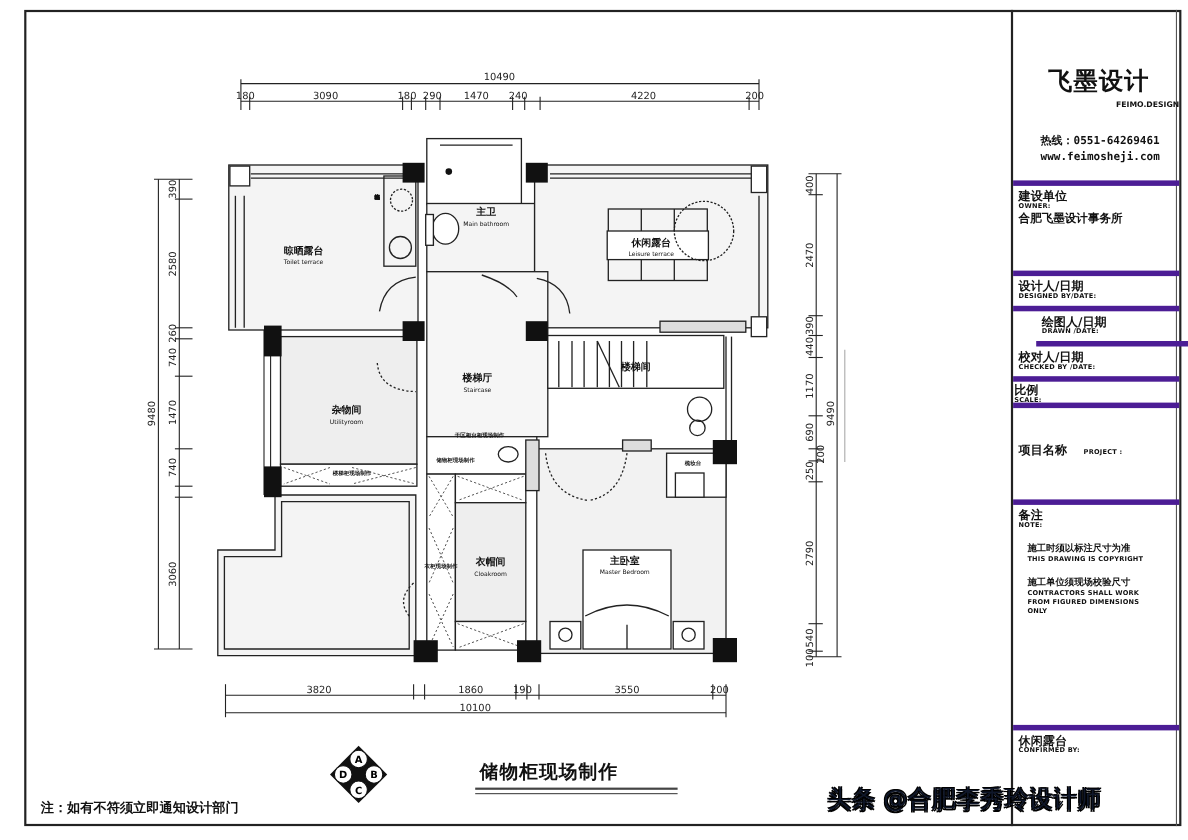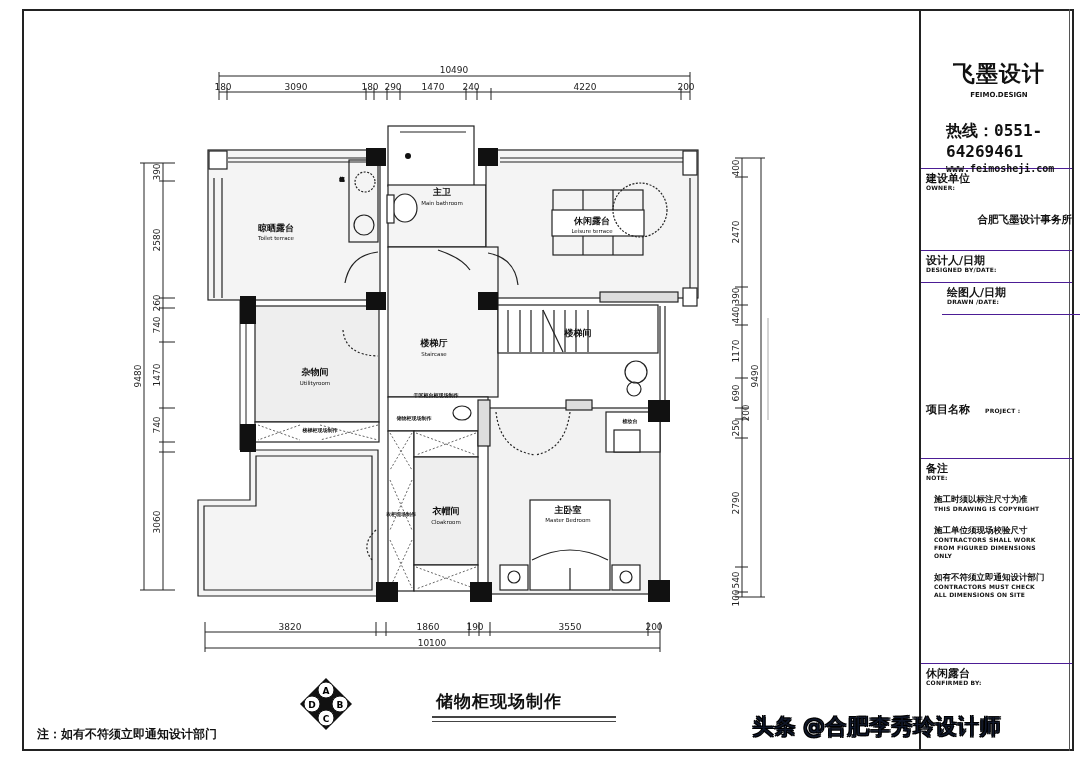--- a/index.html
+++ b/index.html
@@ -1,27 +1,27 @@
 <!DOCTYPE html>
 <html><head>
 <meta charset="utf-8">
 <style>
   html,body{margin:0;padding:0;background:#ffffff;}
   body{width:1080px;height:764px;position:relative;overflow:hidden;font-family:"DejaVu Sans",sans-serif;color:#111;}
   .sheet{position:absolute;left:22px;top:9px;width:1052px;height:742px;border:2px solid #222;box-sizing:border-box;background:#fff;}
   .tb{position:absolute;left:919px;top:9px;width:155px;height:742px;border-left:2px solid #222;box-sizing:border-box;}
   .tb-inner{position:absolute;right:4px;top:0;bottom:0;width:0;border-left:1px solid #555;}
-  .tb-sec{position:absolute;left:0;width:151px;border-bottom:1px solid #4c1d95;box-sizing:border-box;padding-left:5px;}
+  .tb-sec{position:absolute;left:0;width:151px;border-bottom:5px solid #4c1d95;box-sizing:border-box;padding-left:5px;}
   .cn{font-weight:bold;font-size:11px;line-height:11px;display:block;}
   .en{font-weight:bold;font-size:6px;line-height:8px;display:block;letter-spacing:0.2px;}
   .brand{font-size:22px;font-weight:bold;text-align:center;letter-spacing:1px;margin-top:50px;}
-  .brand-en{font-size:7px;text-align:center;font-weight:bold;margin-top:2px;}
-  .hotline{font-size:16px;font-weight:bold;margin-top:22px;padding-left:20px;font-family:"DejaVu Sans Mono",monospace;}
+  .brand-en{font-size:7px;text-align:right;font-weight:bold;margin-top:2px;}
+  .hotline{font-size:10px;font-weight:bold;margin-top:22px;padding-left:20px;font-family:"DejaVu Sans Mono",monospace;}
   .website{font-size:10px;font-weight:bold;padding-left:20px;font-family:"DejaVu Sans Mono",monospace;margin-top:2px;}
-  .owner-name{font-weight:bold;font-size:10.5px;text-align:right;margin-top:21px;}
+  .owner-name{font-weight:bold;font-size:10.5px;text-align:left;margin-top:0;}
   .note-item{padding-left:8px;margin-top:12px;}
   .note-item .cn{font-size:8.5px;}
   .note-item .en{font-size:6px;line-height:8px;}
   svg text{font-family:"DejaVu Sans",sans-serif;}
   .dim{font-size:9px;fill:#222;}
   .room-cn{font-size:9px;fill:#111;font-weight:bold;}
   .room-en{font-size:5.5px;fill:#111;}
   .tiny{font-size:5px;fill:#111;font-weight:bold;}
   .drawing-title{position:absolute;left:436px;top:690px;font-size:17px;font-weight:bold;letter-spacing:1px;}
   .title-rule{position:absolute;left:432px;top:716px;width:184px;height:3px;border-top:2px solid #444;border-bottom:1px solid #444;}
@@ -296,42 +296,45 @@
     <div class="owner-name">合肥飞墨设计事务所</div>
   </div>
   <div class="tb-sec" style="top:242px;height:32px;padding-top:4px;">
     <span class="cn">设计人/日期</span>
     <span class="en">DESIGNED BY/DATE:</span>
   </div>
   <div class="tb-sec" style="top:274px;height:32px;padding-top:4px;margin-left:21px;">
     <span class="cn">绘图人/日期</span>
     <span class="en">DRAWN /DATE:</span>
   </div>
+  <div class="tb-sec" style="top:306px;height:32px;padding-top:4px;">
+    <span class="cn">校对人/日期</span>
+    <span class="en">CHECKED BY /DATE:</span>
+  </div>
+  <div class="tb-sec" style="top:338px;height:24px;padding-top:2px;padding-left:1px;">
+    <span class="cn">比例</span>
+    <span class="en">SCALE:</span>
+  </div>
   <div class="tb-sec" style="top:386px;height:64px;padding-top:3px;">
     <span class="cn" style="display:inline;">项目名称</span>
     <span class="en" style="display:inline;margin-left:10px;">PROJECT :</span>
   </div>
   <div class="tb-sec" style="top:450px;height:205px;padding-top:4px;">
     <span class="cn">备注</span>
     <span class="en">NOTE:</span>
     <div class="note-item">
       <span class="cn">施工时须以标注尺寸为准</span>
       <span class="en">THIS DRAWING IS COPYRIGHT</span>
     </div>
     <div class="note-item">
       <span class="cn">施工单位须现场校验尺寸</span>
       <span class="en">CONTRACTORS SHALL WORK</span>
       <span class="en">FROM FIGURED DIMENSIONS</span>
       <span class="en">ONLY</span>
     </div>
-    <div class="note-item">
-      <span class="cn">如有不符须立即通知设计部门</span>
-      <span class="en">CONTRACTORS MUST CHECK</span>
-      <span class="en">ALL DIMENSIONS ON SITE</span>
-    </div>
   </div>
   <div class="tb-sec" style="top:655px;height:87px;padding-top:4px;border-bottom:none;">
     <span class="cn">休闲露台</span>
     <span class="en">CONFIRMED BY:</span>
   </div>
 </div>
 
 <div class="watermark">头条 @合肥李秀玲设计师</div>
 
 </body></html>

